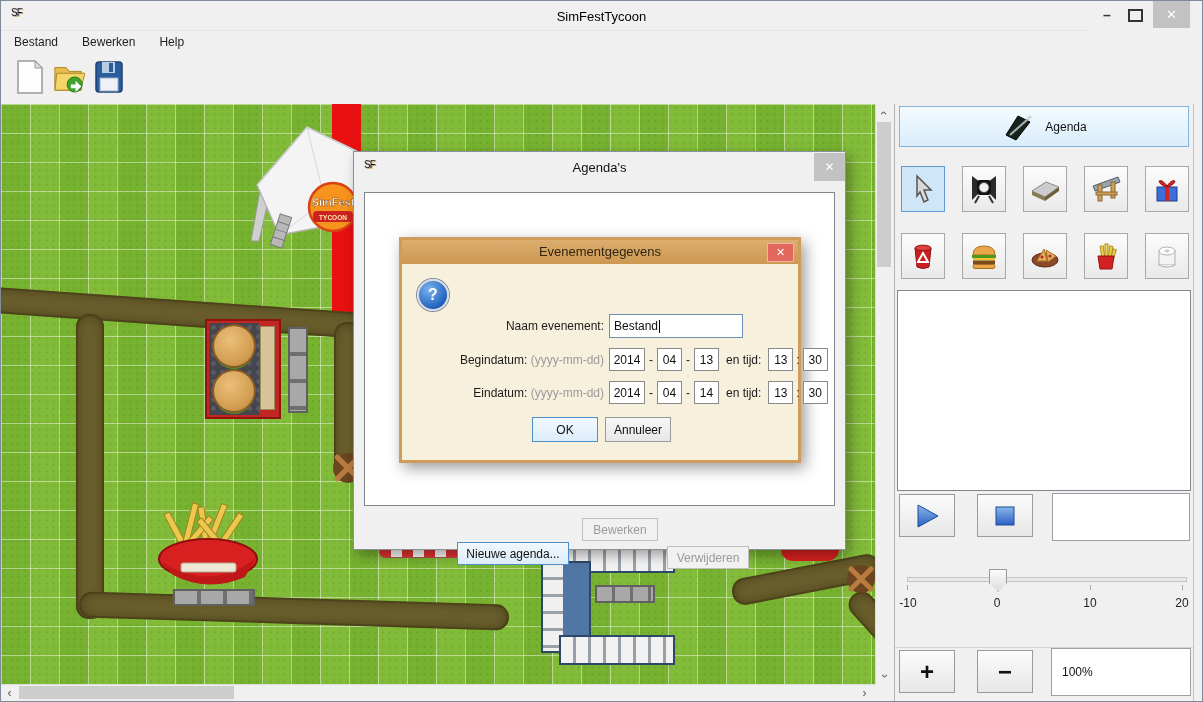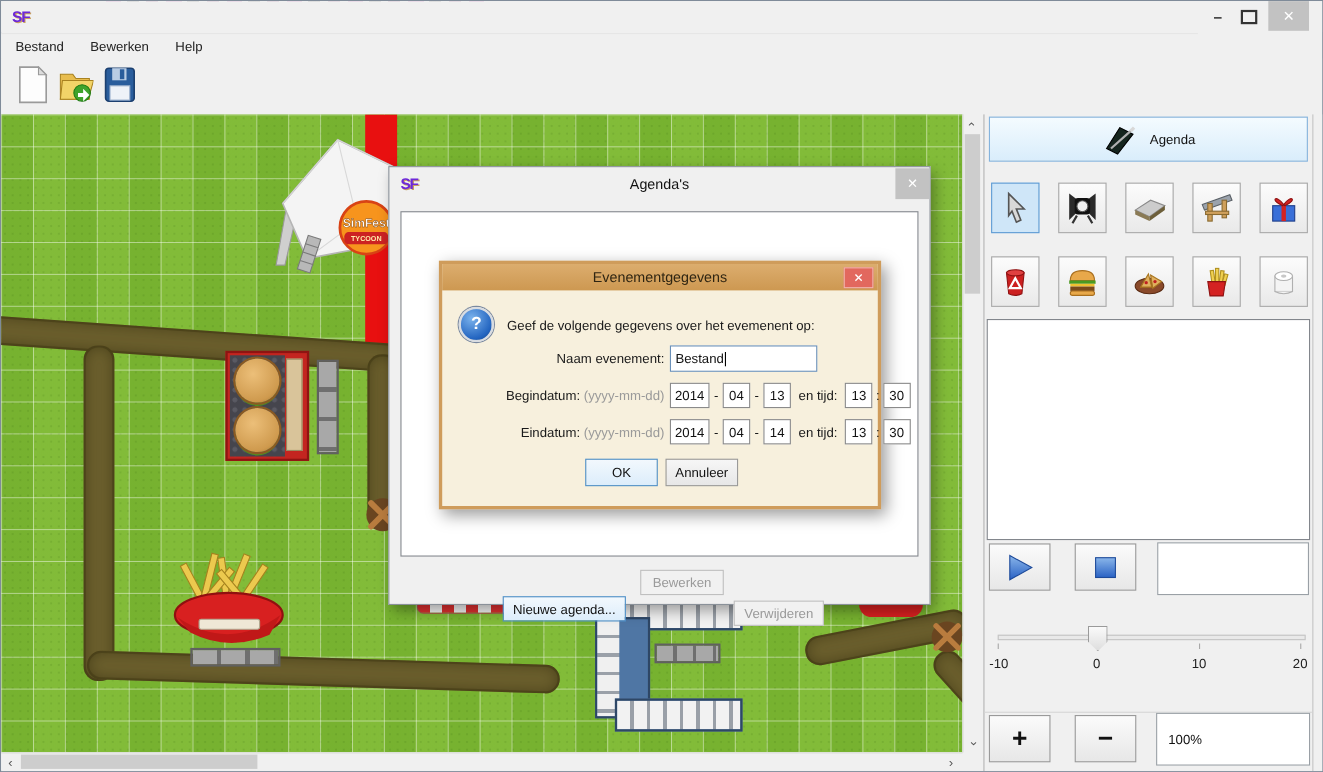--- a/index.html
+++ b/index.html
@@ -4,21 +4,21 @@
 <style>
   html,body{margin:0;padding:0;width:1203px;height:702px;overflow:hidden;
     font-family:"Liberation Sans","DejaVu Sans",sans-serif;background:#fff;}
   .abs{position:absolute;box-sizing:border-box;}
   .window{position:relative;width:1203px;height:702px;background:#f0f0f0;
     border:1px solid #7f8b99;box-sizing:border-box;overflow:hidden;}
   
   .artifact{top:0;left:95;height:5px;width:345px;
     background:repeating-linear-gradient(90deg,#b0199a 0 14px,#f0f0f0 14px 19px,#333 19px 30px,#f0f0f0 30px 37px,#7a1a6a 37px 48px,#f0f0f0 48px 55px);}
   .titlebar{left:0;top:0;width:1201px;height:28px;background:#f0f0f0;}
-  .app-logo{font-weight:700;font-size:14px;color:#6d28d9;letter-spacing:-1px;
+  .app-logo{font-weight:400;font-size:10px;color:#0f172a;letter-spacing:-1px;
     text-shadow:1px 1px 0 #c8a060;}
   .win-title{left:0;right:0;top:8px;text-align:center;font-size:13px;color:#000;}
   .cap-btn{width:26px;height:22px;top:3px;display:flex;align-items:center;justify-content:center;}
   .cap-min{font-size:14px;font-weight:bold;color:#333;line-height:10px;}
   .cap-maxbox{width:11px;height:9px;border:2px solid #333;}
   .cap-close{left:1152px;top:0;width:37px;height:27px;background:#c2c2c2;
     display:flex;align-items:center;justify-content:center;color:#fff;font-size:13px;}
   .menubar{left:0;top:29px;width:1088px;height:23px;background:#f0f0f0;
     border-top:1px solid #e6e6e6;display:flex;align-items:center;padding-left:13px;gap:24px;
     font-size:12px;color:#222;}
@@ -121,20 +121,21 @@
 </style>
 </head>
 <body>
 
 <div class="window">
 
   <div class="abs artifact" style="left:95px;"></div>
 
   <div class="abs titlebar">
     <span class="abs app-logo" style="left:10px;top:6px;">SF</span>
+    <div class="abs win-title">SimFestTycoon</div>
     <div class="abs cap-btn" style="left:1093px;">
       <span class="cap-min">–</span>
     </div>
     <div class="abs cap-btn" style="left:1121px;">
       <span class="cap-maxbox"></span>
     </div>
     <div class="abs cap-close">
       <span>✕</span>
     </div>
   </div>
@@ -414,21 +415,20 @@
   <div class="abs dlg-event">
     <div class="abs etitlebar"></div>
     <div class="abs etitle">Evenementgegevens</div>
     <div class="abs eclose">
       <span>✕</span>
     </div>
 
     <div class="abs helpicon">
       <span>?</span>
     </div>
-    <div class="abs eprompt">Geef de volgende gegevens over het evemenent op:</div>
 
     <div class="erow" style="top:74px;">
       <span class="elabel">Naam evenement:</span>
       <span class="nameinput">
         <span>Bestand</span>
         <span class="caret"></span>
       </span>
     </div>
 
     <div class="erow" style="top:108px;">

